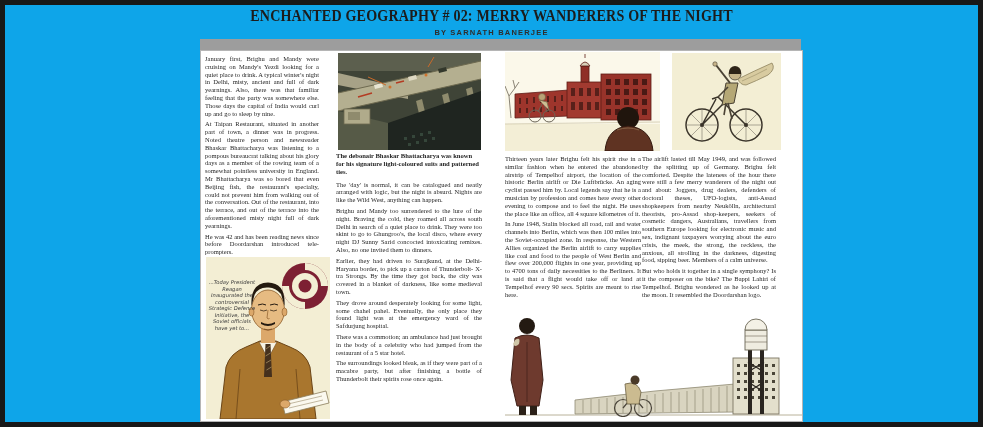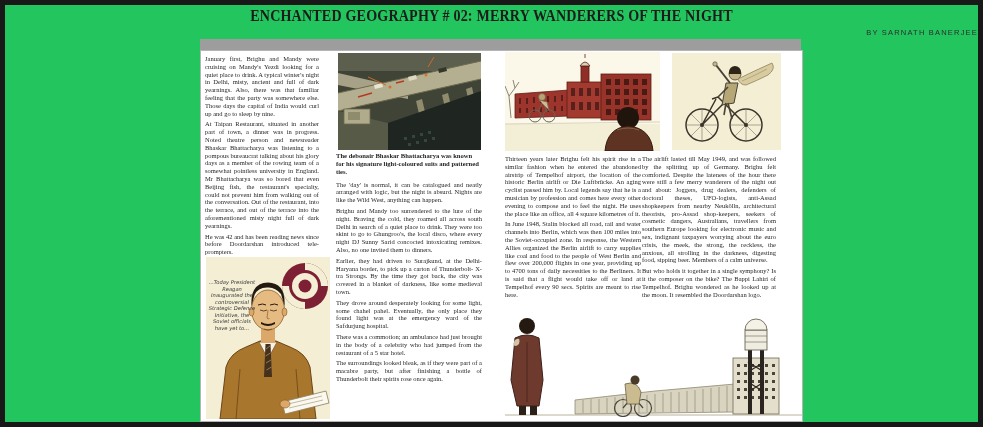--- a/index.html
+++ b/index.html
@@ -1,28 +1,28 @@
 <!DOCTYPE html>
 <html><head>
 <meta charset="utf-8">
 <style>
   html,body{margin:0;padding:0;background:#e8e8e8;}
   .stage{
     position:relative;width:983px;height:427px;box-sizing:border-box;
-    background:#22c55e;border:5px solid #181818;overflow:hidden;
+    background:#0ea5e9;border:5px solid #181818;overflow:hidden;
     font-family:"Liberation Serif", serif;
   }
   .page-title{
     position:absolute;top:2px;left:0;right:0;text-align:center;
     font-size:16px;font-weight:700;color:#1c1c1c;letter-spacing:.2px;
     transform:scaleX(.88);transform-origin:center;white-space:nowrap;
   }
   .byline{
-    position:absolute;top:23px;left:0;right:0;text-align:right;
-    font-family:"Liberation Sans", sans-serif;font-size:7.5px;font-weight:400;
+    position:absolute;top:23px;left:0;right:0;text-align:center;
+    font-family:"Liberation Sans", sans-serif;font-size:7.5px;font-weight:700;
     letter-spacing:1.2px;color:#2e2e2e;
   }
   .graybar{position:absolute;left:195px;top:34px;width:601px;height:11px;background:#9d9d9d;border-bottom:1px solid #858585;}
   .panel{position:absolute;left:195px;top:45px;width:601px;height:370px;background:#ffffff;border:1px solid #b5b5b5;}
   .col{position:absolute;color:#262626;}
   .col p{margin:0 0 3px 0;font-size:6.5px;line-height:7.8px;text-align:justify;}
   .col .caption{font-weight:700;font-size:6.6px;line-height:8.2px;margin:2px 0 4px 0;text-align:left;}
   .col1{left:200px;top:50px;width:114px;}
   .col2{left:331px;top:48px;width:146px;}
   .col3{left:500px;top:150px;width:136px;}

